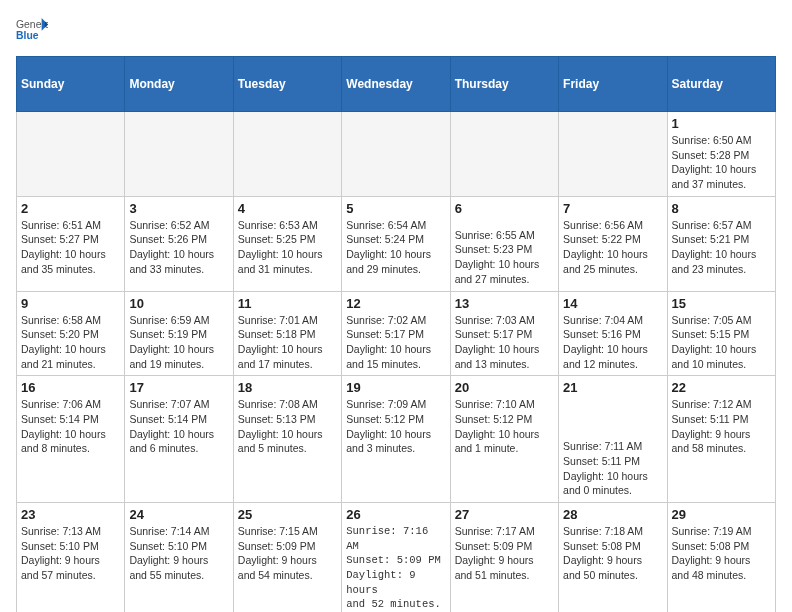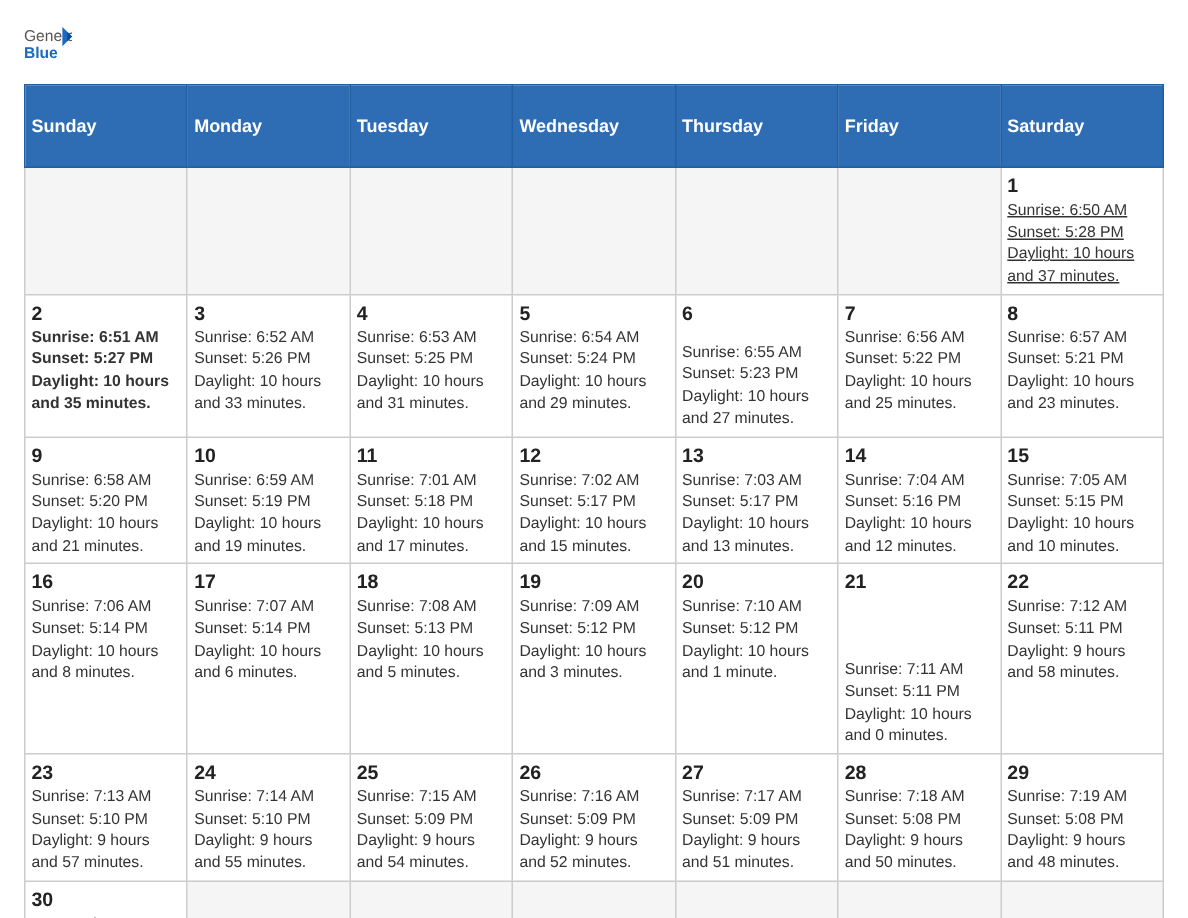--- a/index.html
+++ b/index.html
@@ -110,30 +110,30 @@
   <tbody id="calendar-body">
   <tr>
         <td class="empty"></td>
         <td class="empty"></td>
         <td class="empty"></td>
         <td class="empty"></td>
         <td class="empty"></td>
         <td class="empty"></td>
         <td>
           <div class="day-number">1</div>
-          <div class="day-info" style="white-space: pre-line; text-decoration: underline;">Sunrise: 6:50 AM
+          <div class="day-info" style="white-space: pre-line;">Sunrise: 6:50 AM
 Sunset: 5:28 PM
 Daylight: 10 hours
 and 37 minutes.</div>
         </td>
       </tr>
       <tr>
         <td>
           <div class="day-number">2</div>
-          <div class="day-info" style="white-space: pre-line; font-weight: bold;">Sunrise: 6:51 AM
+          <div class="day-info" style="white-space: pre-line;">Sunrise: 6:51 AM
 Sunset: 5:27 PM
 Daylight: 10 hours
 and 35 minutes.</div>
         </td>
         <td>
           <div class="day-number">3</div>
           <div class="day-info" style="white-space: pre-line;">Sunrise: 6:52 AM
 Sunset: 5:26 PM
 Daylight: 10 hours
 and 33 minutes.</div>
@@ -293,21 +293,21 @@
         </td>
         <td>
           <div class="day-number">25</div>
           <div class="day-info" style="white-space: pre-line;">Sunrise: 7:15 AM
 Sunset: 5:09 PM
 Daylight: 9 hours
 and 54 minutes.</div>
         </td>
         <td>
           <div class="day-number">26</div>
-          <div class="day-info" style="white-space: pre-line;">Sunrise: 7:16 AM
+          <div class="day-info" style="white-space: pre-line; font-family: Liberation Mono, monospace;">Sunrise: 7:16 AM
 Sunset: 5:09 PM
 Daylight: 9 hours
 and 52 minutes.</div>
         </td>
         <td>
           <div class="day-number">27</div>
           <div class="day-info" style="white-space: pre-line;">Sunrise: 7:17 AM
 Sunset: 5:09 PM
 Daylight: 9 hours
 and 51 minutes.</div>

